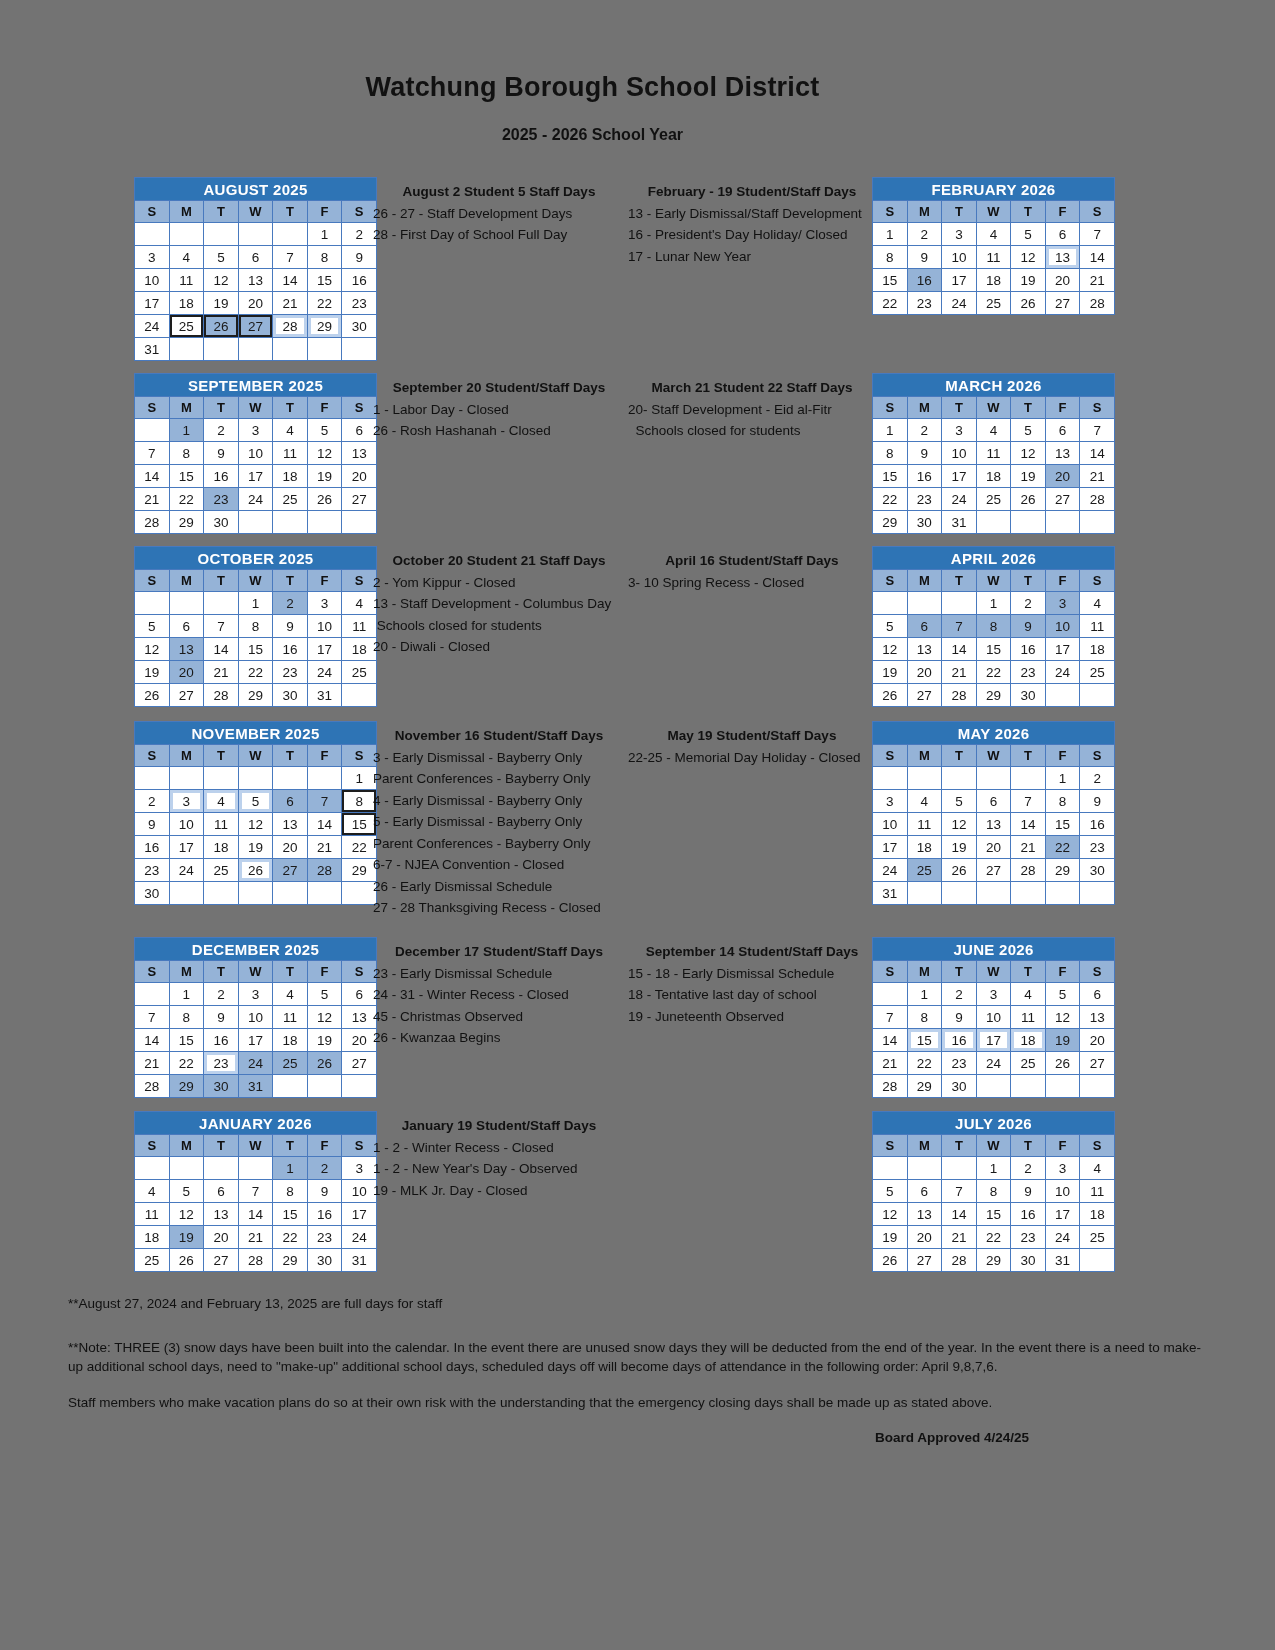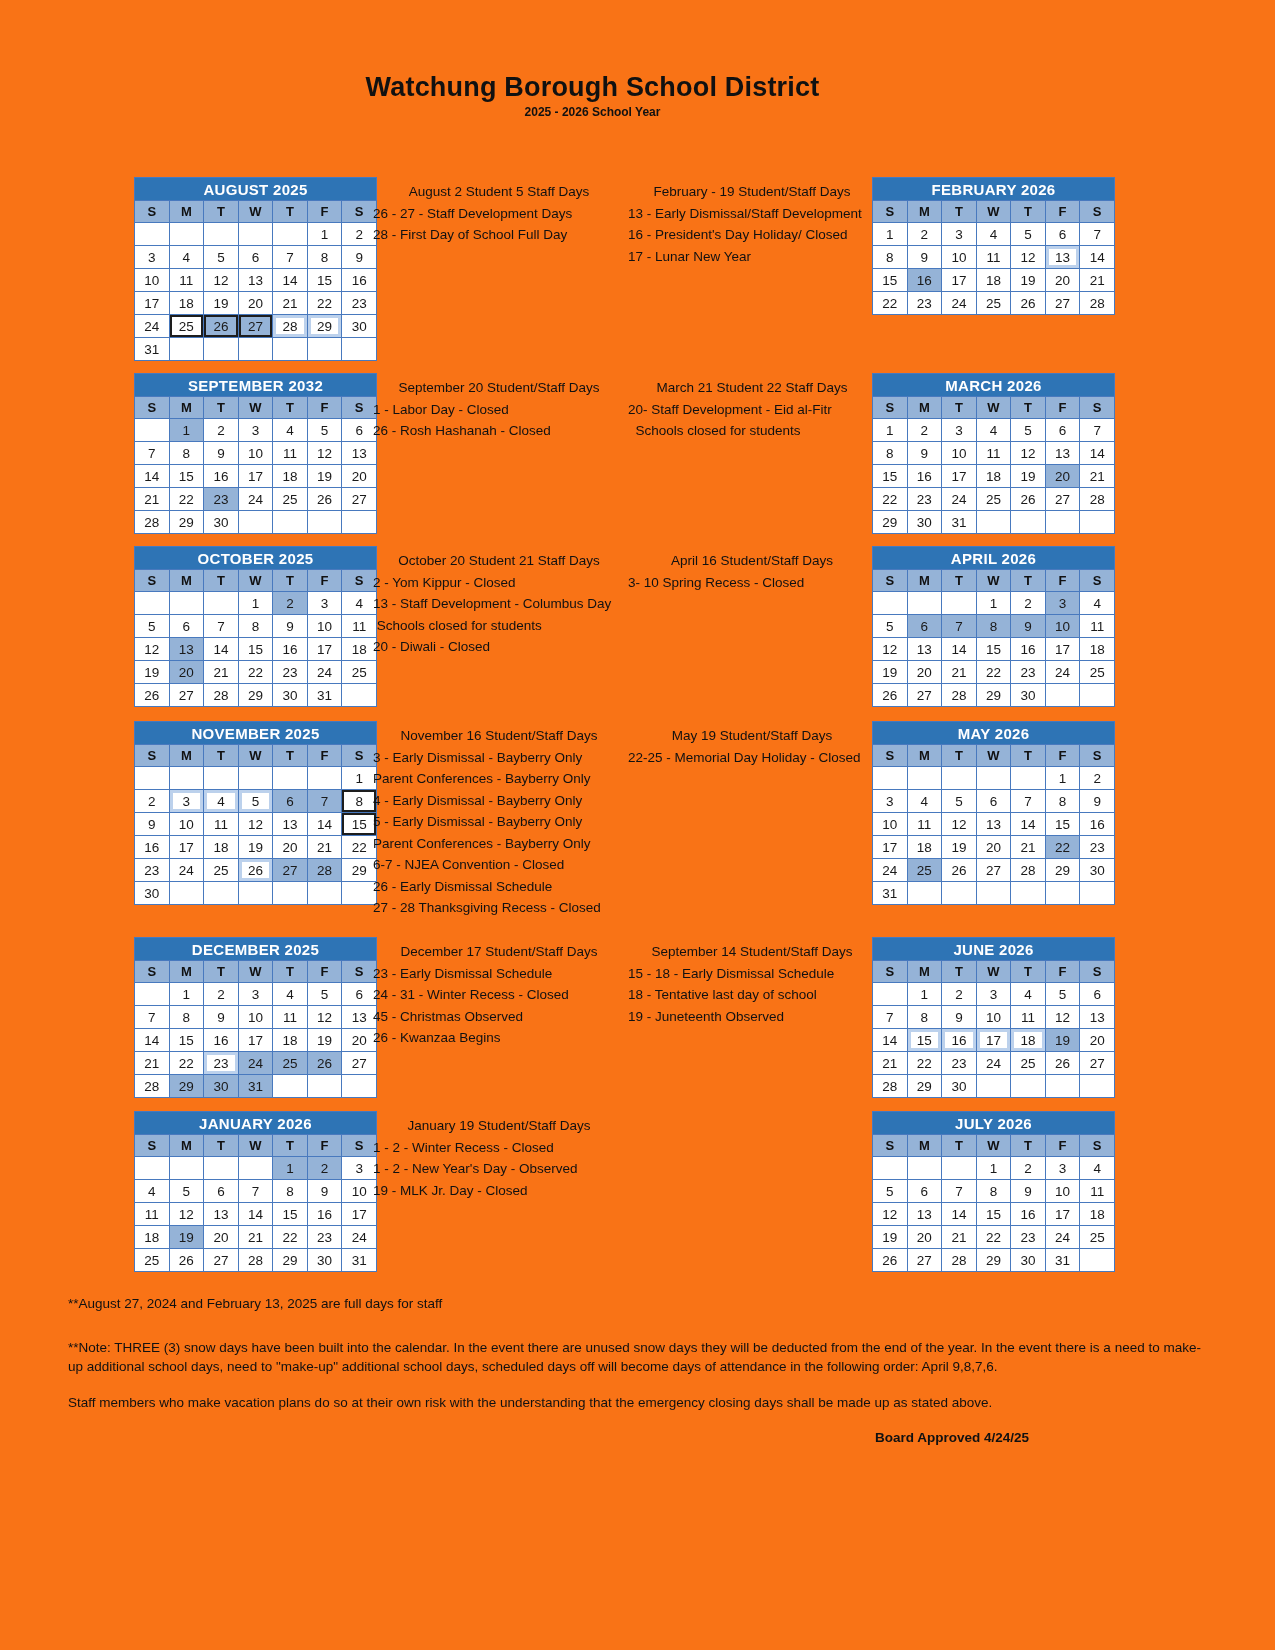--- a/index.html
+++ b/index.html
@@ -1,27 +1,27 @@
 <!DOCTYPE html>
 <html><head>
 <meta charset="utf-8">
 <style>
   html,body{margin:0;padding:0;background:#ffffff;}
   .page{
     position:relative;
     width:1275px;
     height:1650px;
-    background:#f97316;
+    background:#737373;
     font-family:"Liberation Sans", sans-serif;
     color:#111;
     overflow:hidden;
   }
   .page-header{position:absolute;top:72px;left:0;width:1185px;text-align:center;}
   .page-title{font-size:27px;font-weight:bold;letter-spacing:0.2px;}
-  .page-subtitle{font-size:12px;font-weight:bold;margin-top:2px;}
+  .page-subtitle{font-size:16px;font-weight:bold;margin-top:23px;}
 
   .band{position:absolute;left:0;right:0;height:0;}
   .band1{top:177px}.band2{top:373px}.band3{top:546px}
   .band4{top:721px}.band5{top:937px}.band6{top:1111px}
 
   .cal{position:absolute;top:0;}
   .cal-left{left:100px;padding-left:34px;}
   .cal-right{left:872px;}
   table.cal-table{border-collapse:collapse;table-layout:fixed;width:243px;}
   .cal-table th,.cal-table td{
@@ -42,21 +42,21 @@
     background:#ffffff;font-size:13.5px;height:22px;color:#1a1a1a;
   }
   td.hl{background:#95B3D7;}
   td.lb{box-shadow:inset 0 0 0 3px #BCD1EC;}
   td.bb{box-shadow:inset 0 0 0 2px #1d1d1d;}
   td.hl.bb{background:#95B3D7;box-shadow:inset 0 0 0 2px #1d1d1d;}
 
   .notes{position:absolute;top:4px;font-size:13.5px;line-height:21.5px;}
   .notes-1{left:373px;width:252px;}
   .notes-2{left:628px;width:248px;}
-  .notes-title{font-weight:normal;text-align:center;white-space:nowrap;}
+  .notes-title{font-weight:bold;text-align:center;white-space:nowrap;}
   .note-line{white-space:pre-wrap;}
 
   .footer{position:absolute;top:1294px;left:68px;width:1145px;font-size:13.5px;line-height:1.45;}
   .bold{font-weight:bold;}
   .f-row{margin-bottom:26px;}
   .f-staff{margin-left:62px;}
   .f-note1{margin-bottom:24px;}
   .f-note2{margin-bottom:16px;}
   .f-note3{margin-bottom:16px;}
   .f-approved{margin-left:807px;}
@@ -213,21 +213,21 @@
               </tr>
             </tbody>
           </table>
         </div>
       </div>
       <div class="band band2">
         <div class="cal cal-left">
           <table class="cal-table">
             <thead>
               <tr>
-                <th class="cal-title-cell" colspan="7">SEPTEMBER 2032</th>
+                <th class="cal-title-cell" colspan="7">SEPTEMBER 2025</th>
               </tr>
               <tr>
                 <th class="dow-cell">S</th>
                 <th class="dow-cell">M</th>
                 <th class="dow-cell">T</th>
                 <th class="dow-cell">W</th>
                 <th class="dow-cell">T</th>
                 <th class="dow-cell">F</th>
                 <th class="dow-cell">S</th>
               </tr>

